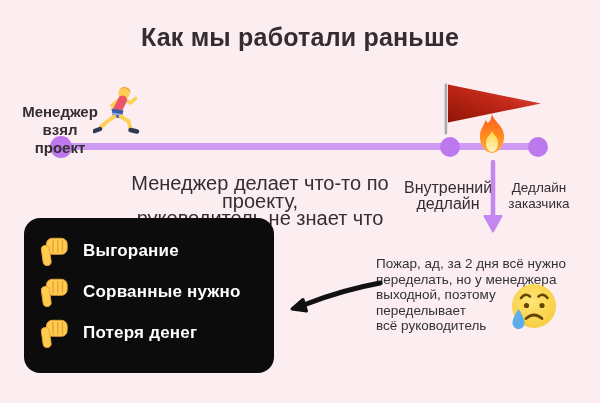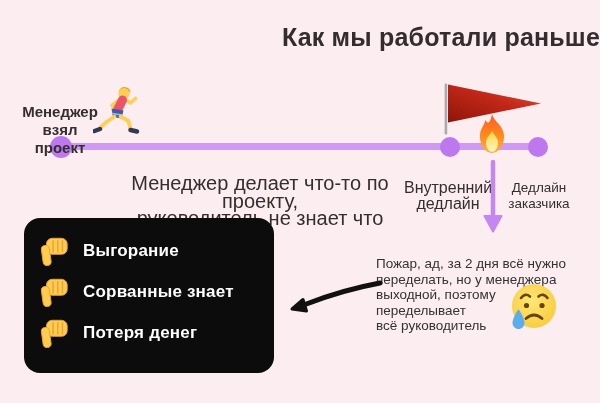--- a/index.html
+++ b/index.html
@@ -4,21 +4,21 @@
 <style>
   html,body{margin:0;padding:0;background:#FBEDF0;}
   .canvas{
     position:relative;width:600px;height:403px;overflow:hidden;
     background:#FBEDF0;color:#342E30;
     font-family:"Liberation Sans","DejaVu Sans",sans-serif;
   }
   .abs{position:absolute;}
   .pre{white-space:pre-line;margin-top:20px;}
   .title{
-    left:0;right:0;top:23px;text-align:right;
+    left:0;right:0;top:23px;text-align:center;
     font-size:25px;font-weight:700;letter-spacing:.2px;color:#342C2E;
   }
   .tl-line{left:58px;top:143px;width:482px;height:7px;border-radius:4px;background:#CF9AF3;}
   .dot{border-radius:50%;background:#BD78EE;}
   .dot-start{left:50px;top:136px;width:22px;height:22px;}
   .dot-internal{left:440px;top:137px;width:20px;height:20px;}
   .dot-client{left:528px;top:137px;width:20px;height:20px;}
   .label-start{
     left:12px;top:83px;width:96px;text-align:center;
     font-size:15px;font-weight:600;line-height:18px;
@@ -151,21 +151,21 @@
       <span class="lbl">Выгорание</span>
     </div>
     <div class="box-row">
       <svg width="32" height="32" viewBox="0 0 34 34">
         <rect x="9" y="3.5" width="22" height="17" rx="6" fill="#FFCC4D" stroke="#E8A33D" stroke-width="1"></rect>
         <rect x="4.5" y="11" width="8.5" height="21.5" rx="4.2" fill="#FFCC4D" stroke="#E8A33D" stroke-width="1" transform="rotate(-8 8.7 21.7)"></rect>
         <line x1="16" y1="5.5" x2="16" y2="18.5" stroke="#E8A33D" stroke-width="1.6"></line>
         <line x1="21" y1="5.5" x2="21" y2="18.5" stroke="#E8A33D" stroke-width="1.6"></line>
         <line x1="26" y1="5.5" x2="26" y2="18.5" stroke="#E8A33D" stroke-width="1.6"></line>
       </svg>
-      <span class="lbl">Сорванные знает</span>
+      <span class="lbl">Сорванные нужно</span>
     </div>
     <div class="box-row">
       <svg width="32" height="32" viewBox="0 0 34 34">
         <rect x="9" y="3.5" width="22" height="17" rx="6" fill="#FFCC4D" stroke="#E8A33D" stroke-width="1"></rect>
         <rect x="4.5" y="11" width="8.5" height="21.5" rx="4.2" fill="#FFCC4D" stroke="#E8A33D" stroke-width="1" transform="rotate(-8 8.7 21.7)"></rect>
         <line x1="16" y1="5.5" x2="16" y2="18.5" stroke="#E8A33D" stroke-width="1.6"></line>
         <line x1="21" y1="5.5" x2="21" y2="18.5" stroke="#E8A33D" stroke-width="1.6"></line>
         <line x1="26" y1="5.5" x2="26" y2="18.5" stroke="#E8A33D" stroke-width="1.6"></line>
       </svg>
       <span class="lbl">Потеря денег</span>

